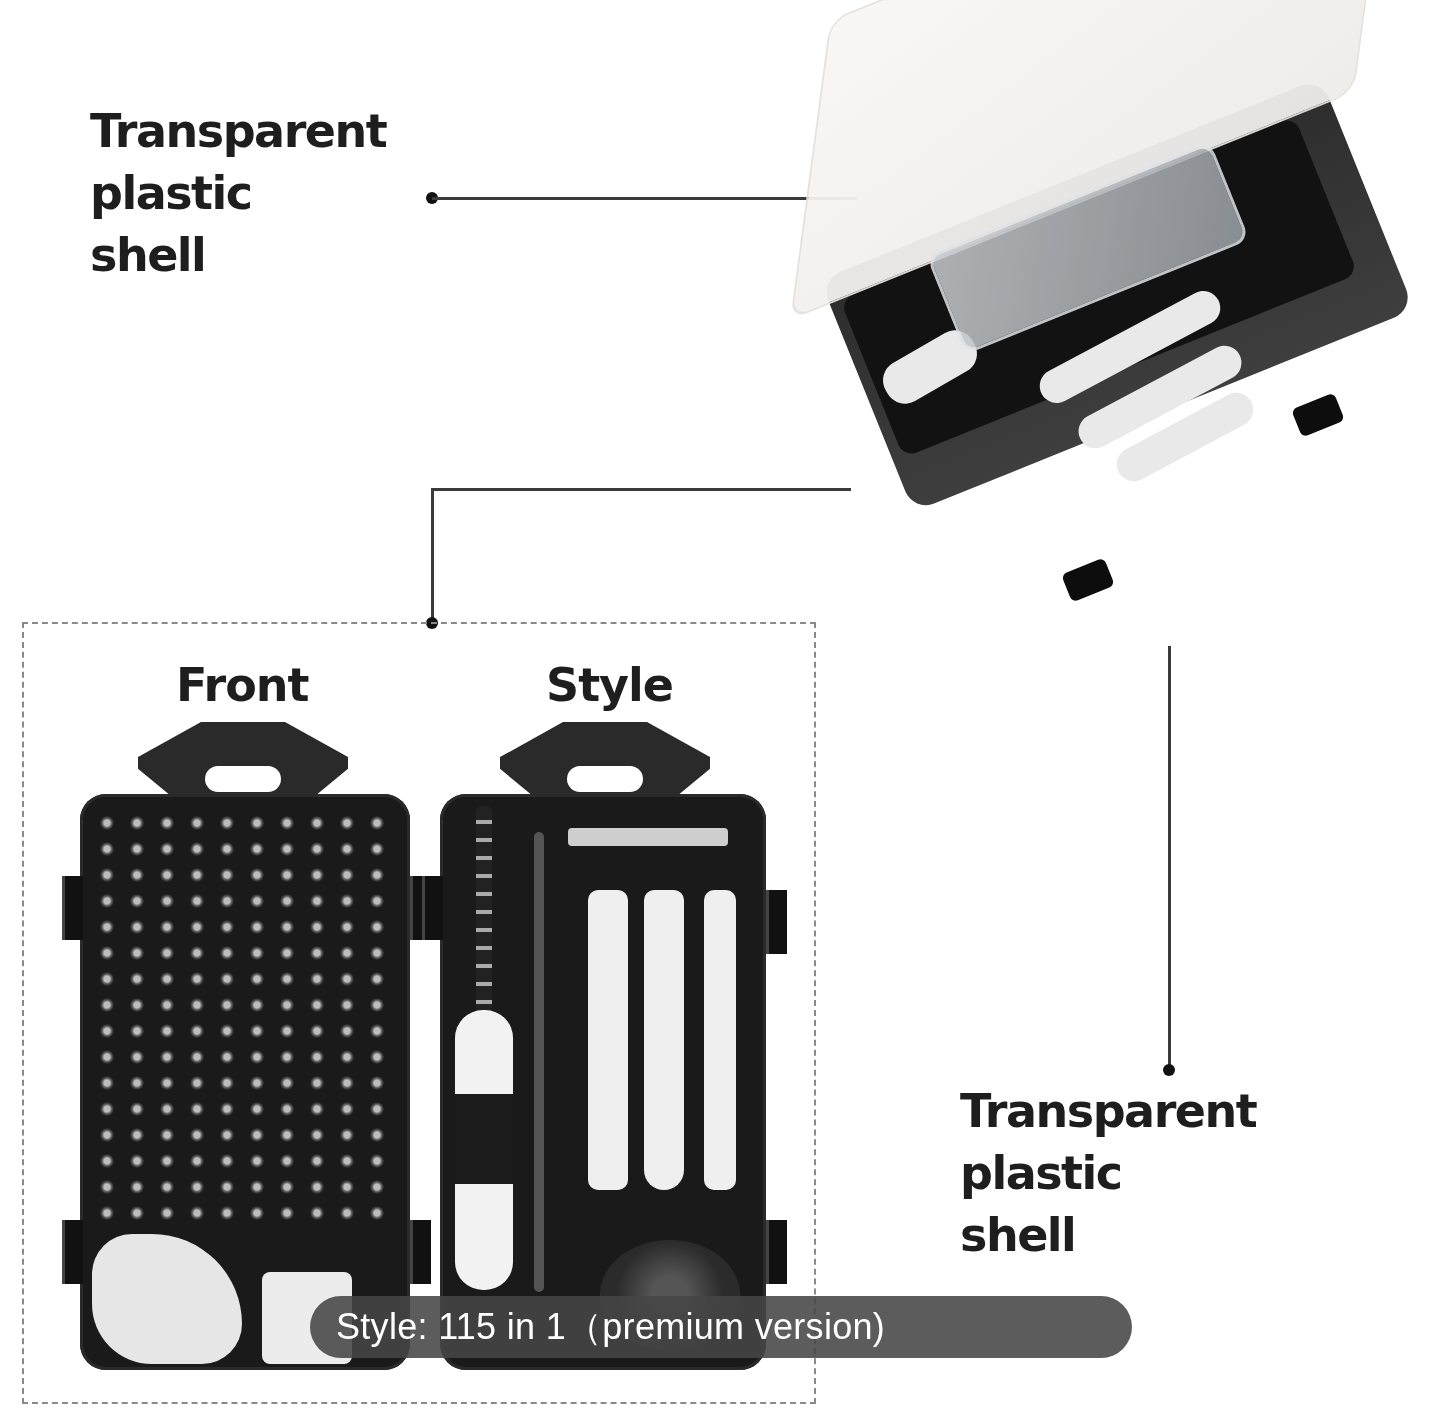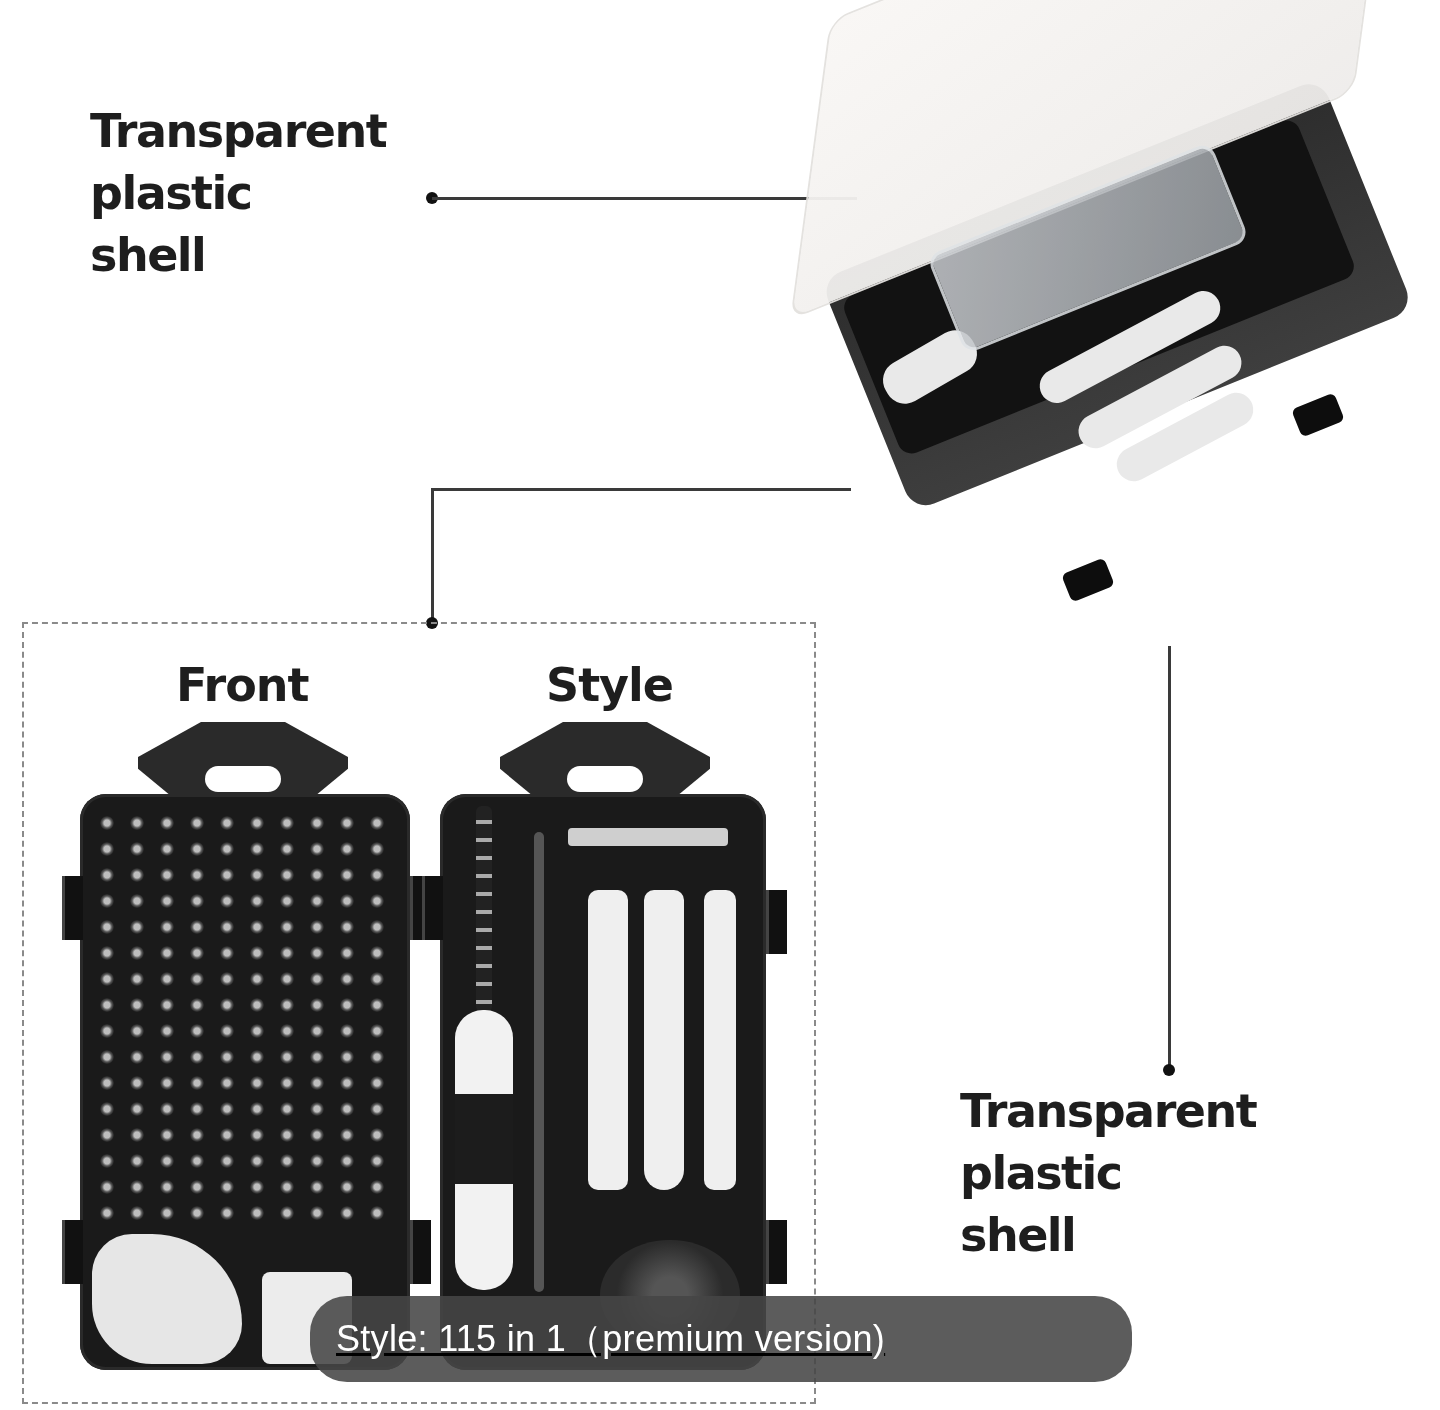--- a/index.html
+++ b/index.html
@@ -47,23 +47,23 @@
   .driver-handle { position: absolute; left: 455px; top: 1010px; width: 58px; height: 280px;
                    background: linear-gradient(180deg,#f2f2f2 0 30%,#1c1c1c 30% 62%,#f2f2f2 62%);
                    border-radius: 28px; }
   .driver-shaft { position: absolute; left: 476px; top: 806px; width: 16px; height: 206px;
                   background: repeating-linear-gradient(180deg,#222 0 14px,#aaa 14px 18px); border-radius: 6px; }
   .flex-shaft { position: absolute; left: 534px; top: 832px; width: 10px; height: 460px; background: #555; border-radius: 5px; }
   .spudger { position: absolute; background: #efefef; border-radius: 10px; }
   .suction { position: absolute; left: 600px; top: 1240px; width: 140px; height: 110px; border-radius: 50%;
              background: radial-gradient(circle,#555 0 20%,#2b2b2b 60%); }
 
-  .style-pill { position: absolute; left: 310px; top: 1296px; width: 822px; height: 86px;
+  .style-pill { position: absolute; left: 310px; top: 1296px; width: 822px; height: 62px;
                 background: rgba(70,70,70,0.88); border-radius: 37px; display: flex; align-items: center;
-                box-sizing: border-box; padding-left: 26px; text-decoration: underline; }
+                box-sizing: border-box; padding-left: 26px; }
   .style-text { color: #ffffff; font-size: 36px; font-family: "Liberation Sans", "DejaVu Sans", sans-serif;
                 letter-spacing: 0.3px; white-space: pre; }
 </style>
 </head>
 <body>
 
 <div class="callout-label" style="left:90px; top:100px; width:310px;">
   <div>Transparent</div>
   <div>plastic</div>
   <div>shell</div>

